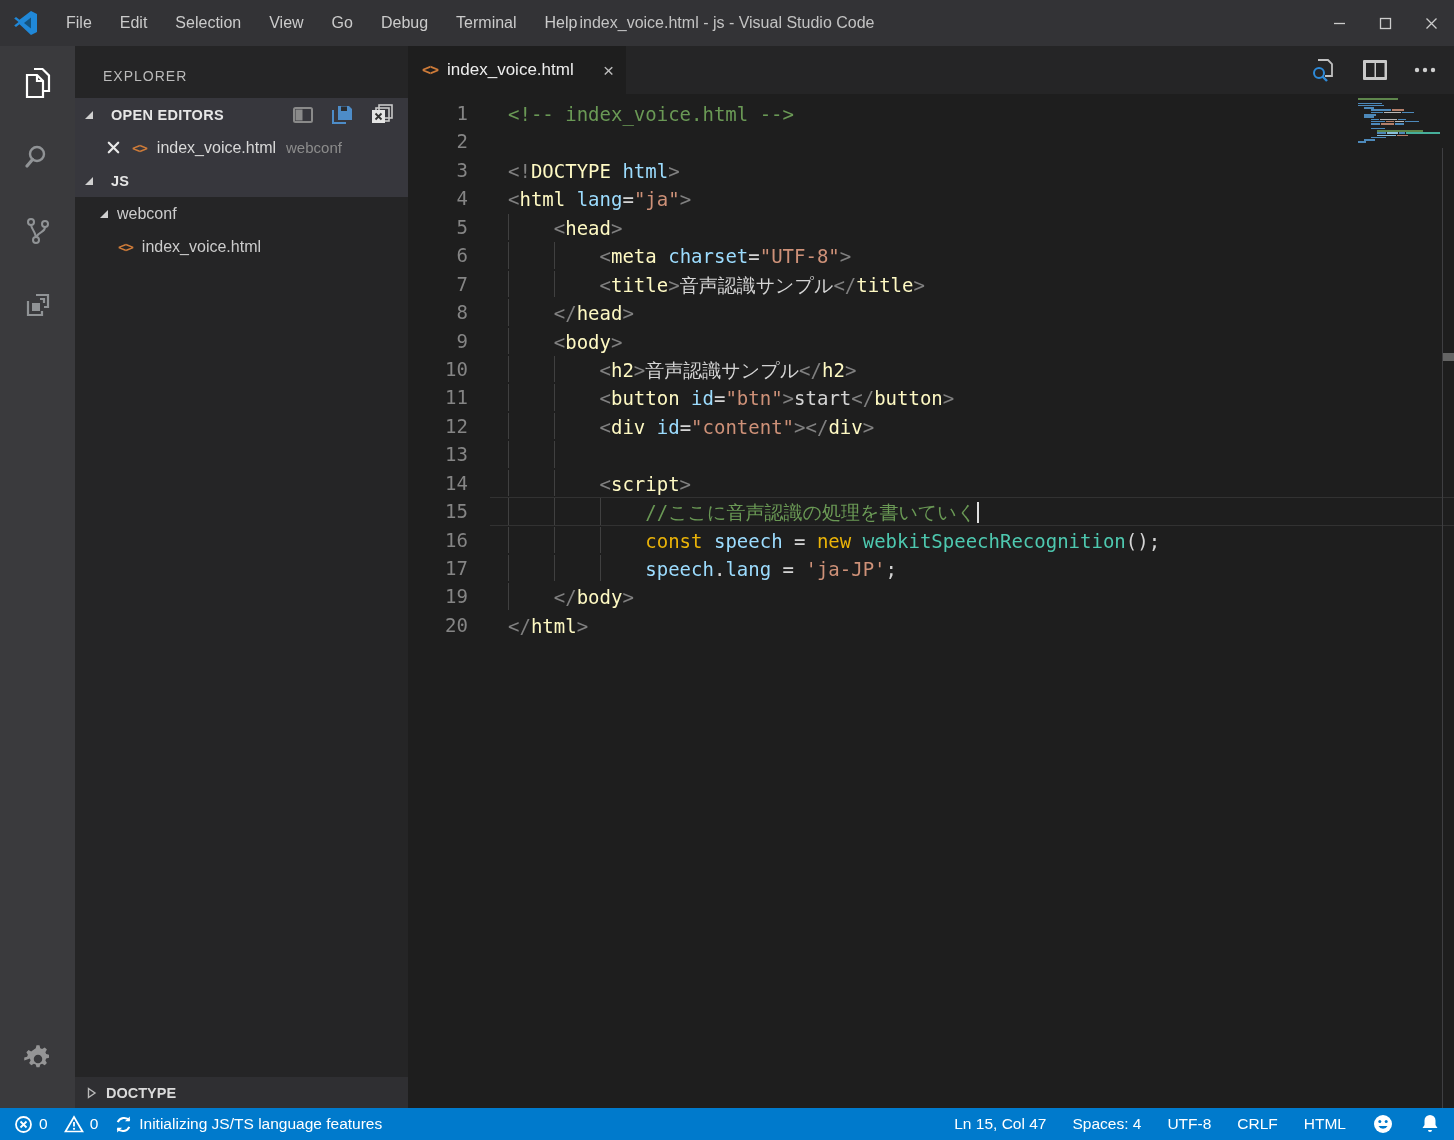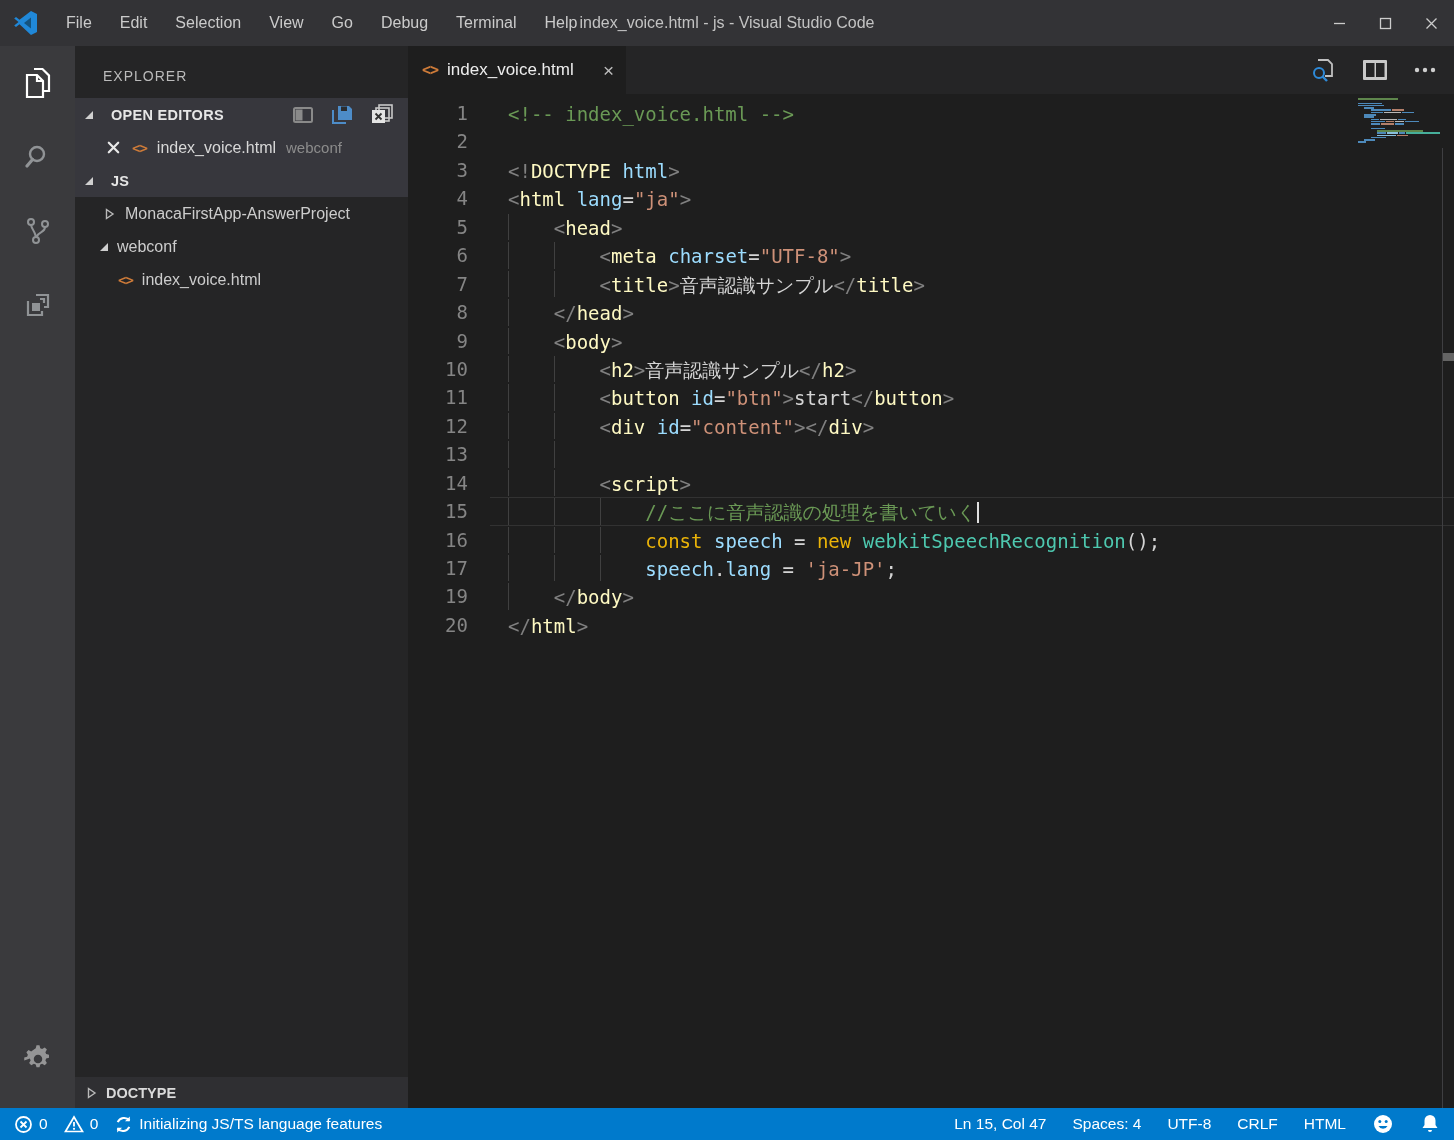--- a/index.html
+++ b/index.html
@@ -211,28 +211,20 @@
         <span class="html-brackets" style="margin-left:11px">&lt;&gt;</span>
         <span class="fname">index_voice.html</span>
         <span class="badge">webconf</span>
       </div>
 
       <div class="section-header">
         <span class="twistie"></span>
         <span class="lbl">JS</span>
       </div>
 
-      <div class="tree-row" style="padding-left:30px; gap:10px;">
-        <span style="display: flex;">
-            <svg width="10" height="12" viewBox="0 0 10 12">
-              <path d="M1.5 1.5 8 6 1.5 10.5z" fill="none" stroke="#B9B9B9" stroke-width="1.4"></path>
-            </svg>
-          </span>
-        <span>MonacaFirstApp-AnswerProject</span>
-      </div>
       <div class="tree-row" style="padding-left:25px; gap:9px;">
         <span class="twistie"></span>
         <span>webconf</span>
       </div>
       <div class="tree-row" style="padding-left:43px; gap:9px;">
         <span class="html-brackets">&lt;&gt;</span>
         <span>index_voice.html</span>
       </div>
 
       <div class="outline-header">

